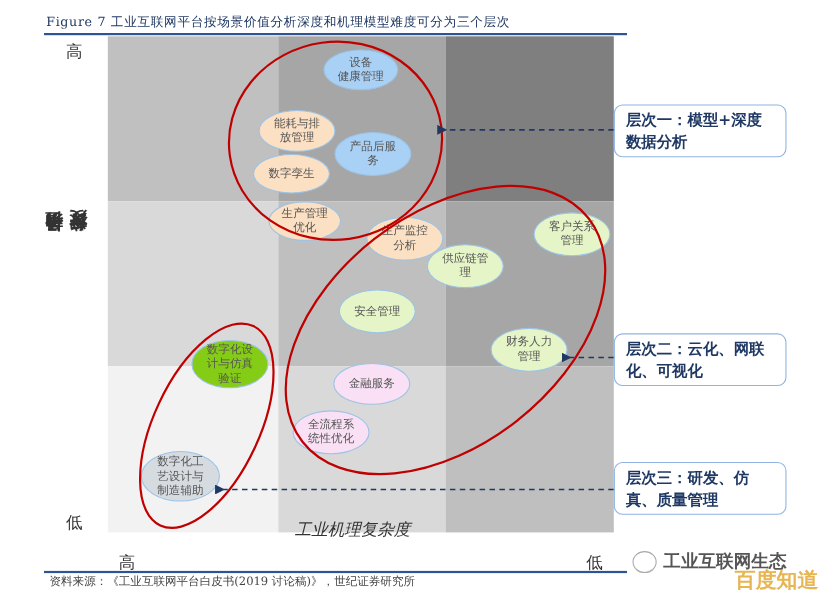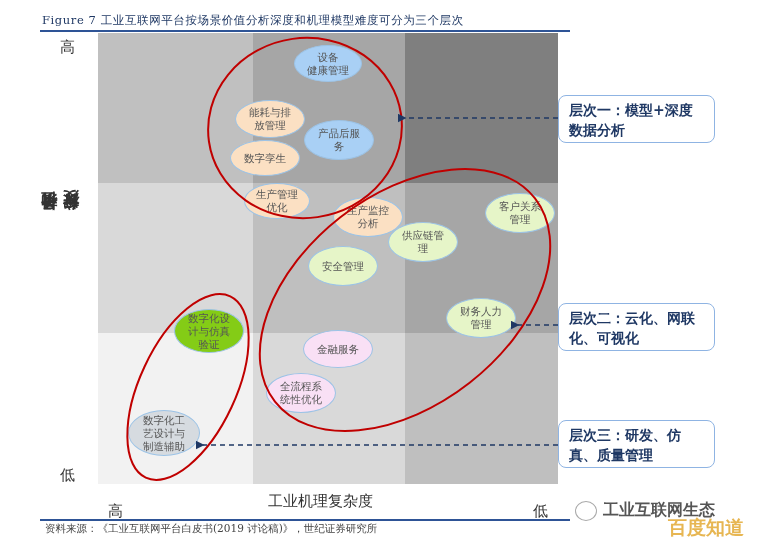--- a/index.html
+++ b/index.html
@@ -9,21 +9,21 @@
              font-size:11.5px; color:#1f3864; letter-spacing:0.6px; white-space:nowrap; }
     .rule { position:absolute; left:40px; height:2px; background:#2e5496; }
     .rule.top { top:30px; width:285px; left:285px; }
     .rule.bottom { top:519px; width:530px; }
     .grid { position:absolute; left:98px; top:33px; width:460px; height:451px; }
     .cell { position:absolute; }
     .axis-lbl { position:absolute; font-size:15px; color:#333; }
     .ylabel { position:absolute; left:39px; top:220px; width:48px; height:90px; }
     .ylabel span { position:absolute; writing-mode:vertical-rl; transform:rotate(180deg);
                    font-size:16px; color:#333; font-weight:bold; letter-spacing:1px; }
-    .xlabel { position:absolute; left:268px; top:492px; font-size:15px; color:#333; }
+    .xlabel { position:absolute; left:268px; top:472px; font-size:15px; color:#333;font-style:italic; }
     svg.overlay { position:absolute; left:0; top:0; }
     .node { position:absolute; border-radius:50%; border:1.5px solid #9cc3e6;
             display:flex; align-items:center; justify-content:center; text-align:center;
             font-size:10.5px; line-height:13px; color:#555; box-sizing:border-box; }
     .peach { background:#fbe0c3; }
     .blue { background:#a9d0f5; }
     .green { background:#e6f5c8; }
     .pink { background:#f9e0f5; }
     .yellow { background:#84cc16; }
     .grey { background:#d6dbe0; }
@@ -83,21 +83,21 @@
   </div>
 <div class="node peach" style="left:333px;top:197px;width:70px;height:40px;">
     <span>生产监控<br>分析</span>
   </div>
 <div class="node green" style="left:388px;top:222px;width:70px;height:40px;">
     <span>供应链管<br>理</span>
   </div>
 <div class="node green" style="left:485px;top:193px;width:70px;height:40px;">
     <span>客户关系<br>管理</span>
   </div>
-<div class="node green" style="left:308px;top:246px;width:70px;height:40px;">
+<div class="node green" style="left:308px;top:263px;width:70px;height:40px;">
     <span>安全管理</span>
   </div>
 <div class="node green" style="left:446px;top:298px;width:70px;height:40px;">
     <span>财务人力<br>管理</span>
   </div>
 <div class="node pink" style="left:303px;top:330px;width:70px;height:38px;">
     <span>金融服务</span>
   </div>
 <div class="node pink" style="left:266px;top:373px;width:70px;height:40px;">
     <span>全流程系<br>统性优化</span>

